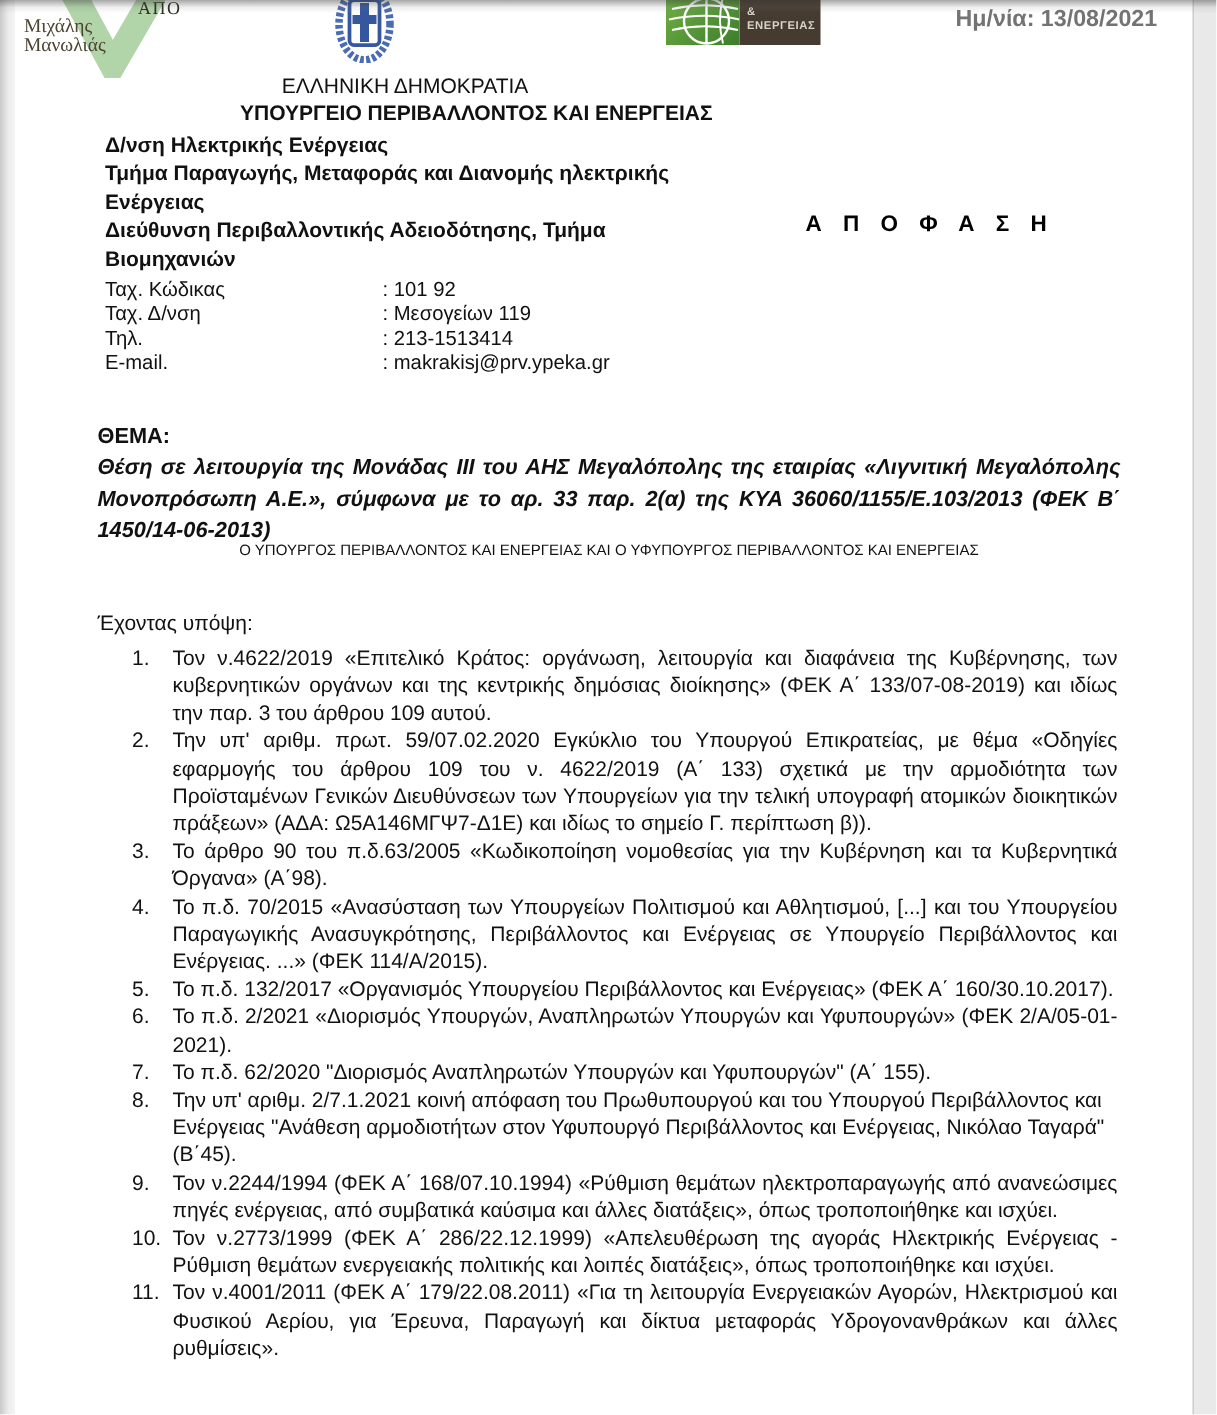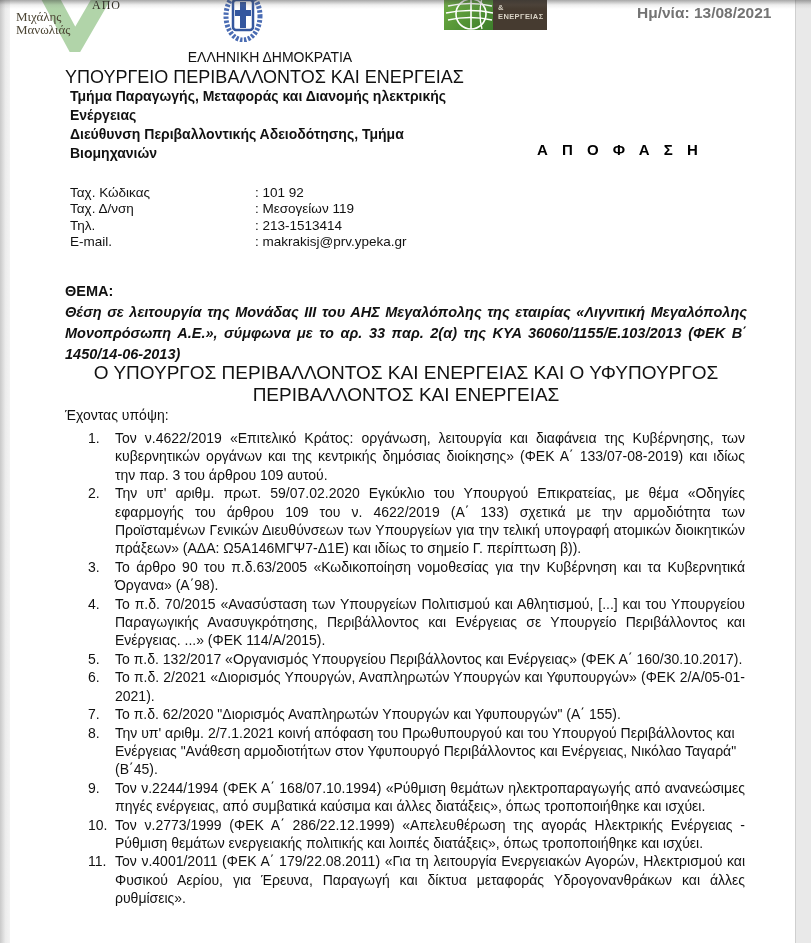--- a/index.html
+++ b/index.html
@@ -27,34 +27,34 @@
   .emblem{position:absolute;left:222px;top:0;width:42px;height:42px;overflow:hidden;}
   .emblem svg{display:block;margin-top:-12px;}
   .ministry-logo{position:absolute;left:444px;top:0;height:30px;display:flex;z-index:2;}
   .ml-green{width:49px;height:30px;background:linear-gradient(135deg,#6fae43,#3c7d2b);position:relative;overflow:hidden;}
   .ml-brown{width:54px;height:30px;background:#463b30;color:#d9d3c6;
     font-size:7.5px;font-weight:bold;letter-spacing:.4px;padding:3px 0 0 5px;box-sizing:border-box;}
   .doc-date{position:absolute;left:620px;top:4px;font-size:15.5px;font-weight:bold;color:#737373;margin-left:17px;}
 
   
   .lh-republic{position:absolute;left:65px;top:49px;width:410px;text-align:center;font-size:14px;}
-  .lh-ministry{position:absolute;left:65px;top:67px;width:410px;text-align:left;font-size:18px;font-weight:normal;}
+  .lh-ministry{position:absolute;left:65px;top:67px;width:410px;text-align:right;font-size:14px;font-weight:bold;}
   .lh-depts{position:absolute;left:70px;top:87px;width:400px;font-size:14px;font-weight:bold;line-height:19px;}
   .contacts{position:absolute;left:70px;top:185px;font-size:13.5px;line-height:16.3px;}
   .contact-row{display:flex;}
   .contact-row .cl{width:185px;}
   .decision-title{position:absolute;left:537px;top:141px;font-size:15px;font-weight:bold;letter-spacing:5px;color:#000;}
 
   
   .subject{position:absolute;left:65px;top:281px;width:682px;display:flex;
     font-size:14.5px;font-weight:bold;line-height:21px;flex-direction:column;}
   .subject .subj-label{width:52px;flex-shrink:0;}
   .subject .subj-text{flex:1;text-align:justify;font-style:italic;}
 
-  .authority{position:absolute;left:43px;top:362px;width:726px;text-align:center;font-size:19px;}
+  .authority{position:absolute;left:43px;top:362px;width:726px;text-align:center;font-size:10px;}
   .preamble{position:absolute;left:65px;top:407px;font-size:14px;}
 
   
   .citations{position:absolute;left:88px;top:429px;width:657px;font-size:14px;line-height:18.4px;}
   .cit{display:flex;}
   .cit .num{width:27px;flex-shrink:0;}
   .cit .txt{flex:1;text-align:justify;}
   .cit.noju .txt{text-align:left;}
 </style>
 </head>
@@ -98,20 +98,21 @@
     </svg>
   </div>
   <div class="ml-brown">&amp; ΕΝΕΡΓΕΙΑΣ</div>
 </div>
 
 <div class="doc-date">Ημ/νία: 13/08/2021</div>
 
 <div class="lh-republic">ΕΛΛΗΝΙΚΗ ΔΗΜΟΚΡΑΤΙΑ</div>
 <div class="lh-ministry">ΥΠΟΥΡΓΕΙΟ ΠΕΡΙΒΑΛΛΟΝΤΟΣ ΚΑΙ ΕΝΕΡΓΕΙΑΣ</div>
 <div class="lh-depts">
+  <div>Δ/νση  Ηλεκτρικής Ενέργειας</div>
   <div>Τμήμα Παραγωγής, Μεταφοράς και Διανομής ηλεκτρικής Ενέργειας</div>
   <div>Διεύθυνση Περιβαλλοντικής Αδειοδότησης, Τμήμα Βιομηχανιών</div>
 </div>
 
 <div class="contacts">
   <div class="contact-row">
     <span class="cl">Ταχ. Κώδικας</span>
     <span class="cv">: 101 92</span>
   </div>
   <div class="contact-row">

